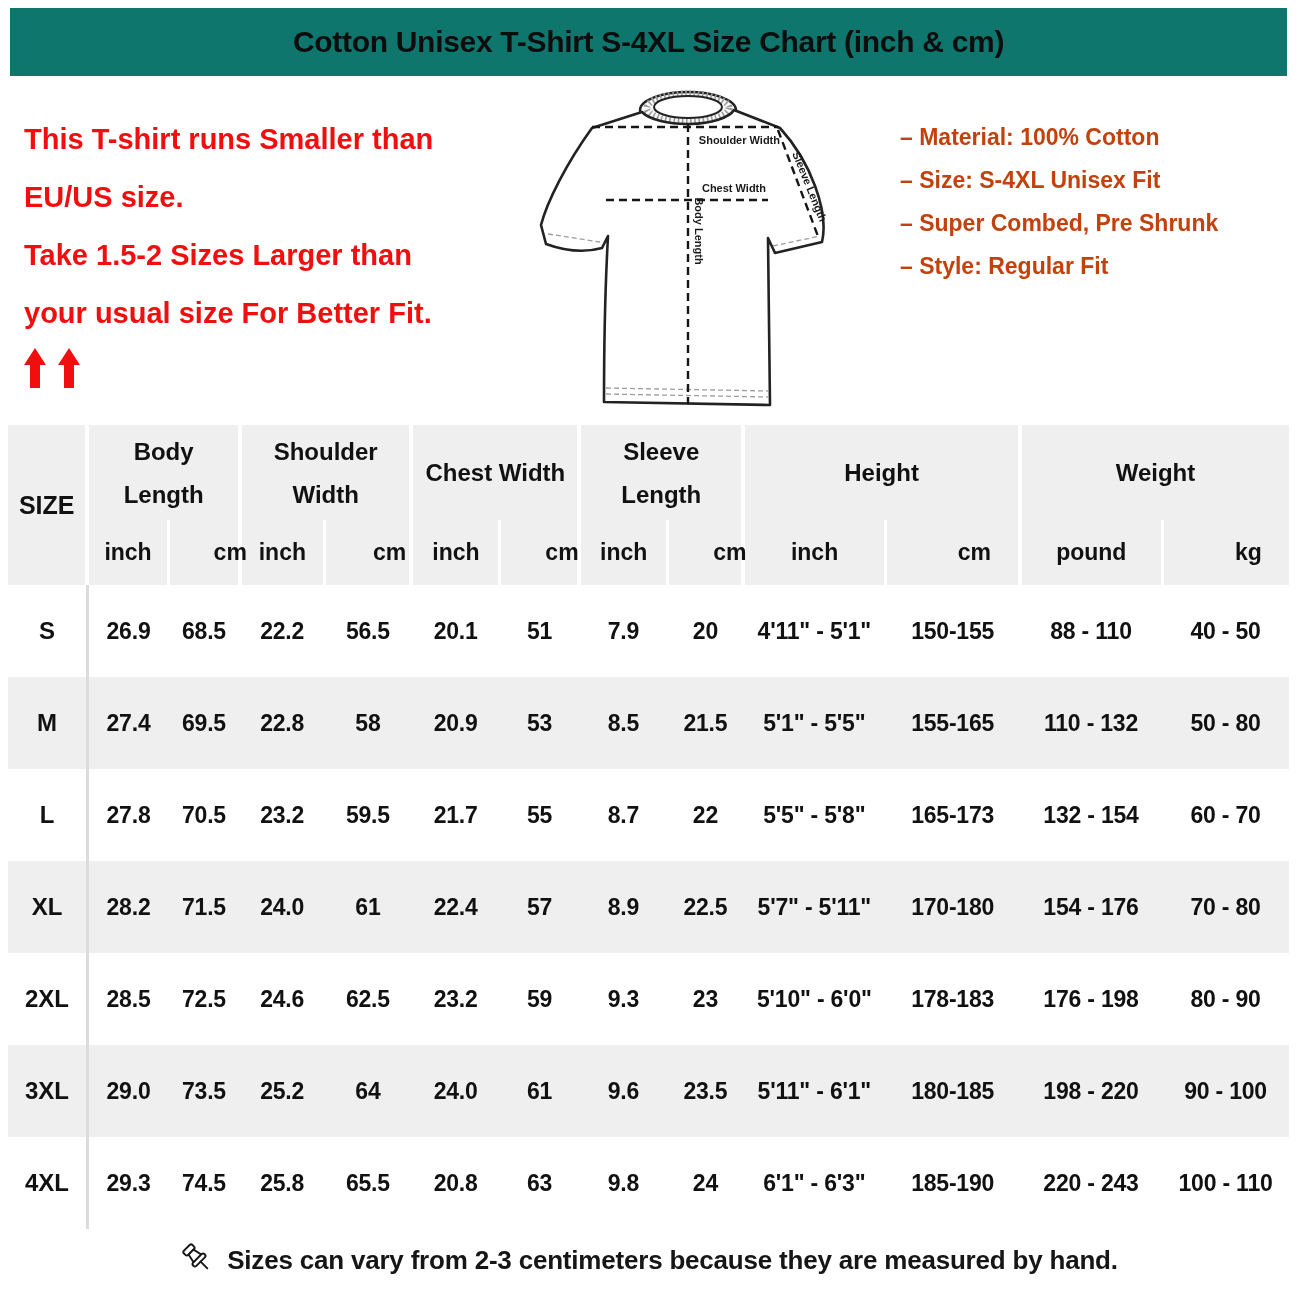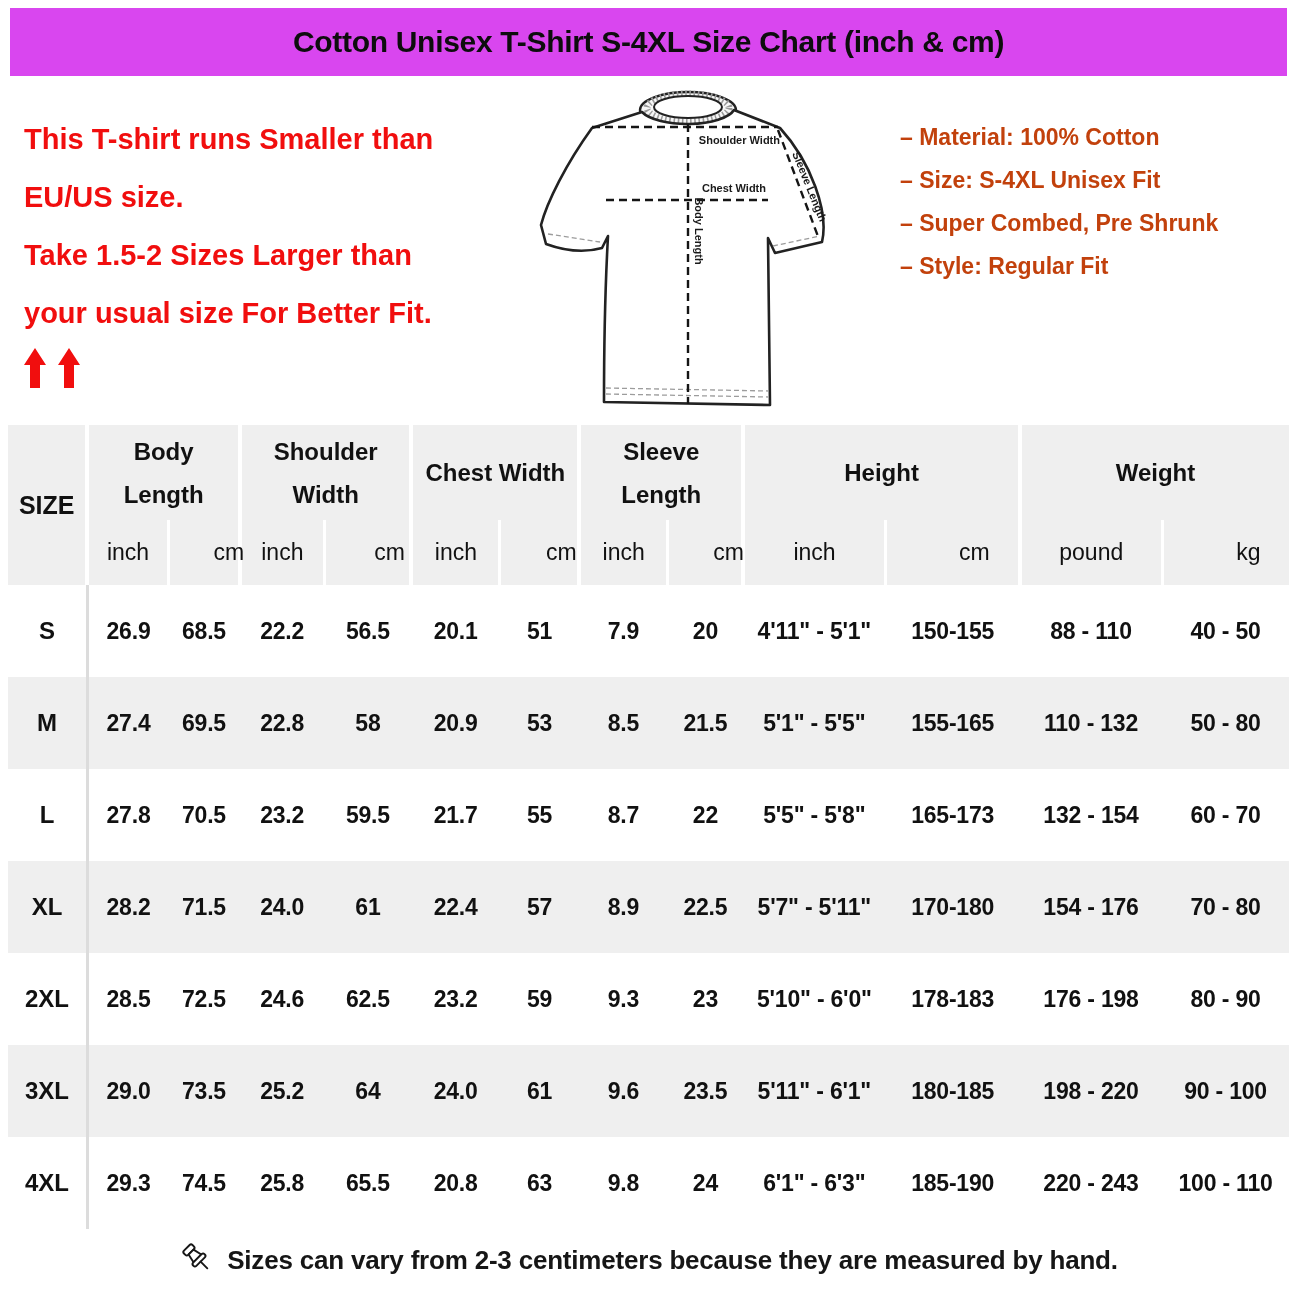--- a/index.html
+++ b/index.html
@@ -4,21 +4,21 @@
 <style>
   * { margin:0; padding:0; box-sizing:border-box; }
   html,body { background:#fff; }
   body {
     position:relative; width:1297px; height:1289px; overflow:hidden;
     font-family:"Liberation Sans", sans-serif; color:#111;
   }
   
   .banner {
     position:absolute; left:10px; top:8px; width:1277px; height:68px;
-    background:#d946ef; display:flex; align-items:center; justify-content:center;
+    background:#0f766e; display:flex; align-items:center; justify-content:center;
   }
   .banner .title { font-size:30px; font-weight:bold; letter-spacing:-0.3px; color:#0d0d0d; }
 
   
   .mid { position:absolute; left:16px; top:76px; width:1297px; height:400px; }
   .notice { position:absolute; left:8px; top:34px; width:505px; }
   .notice .nline { font-size:29px; font-weight:bold; line-height:58px; color:#f10e0e; white-space:nowrap; }
   .arrows { margin-top:6px; height:42px; }
 
   .diagram { position:absolute; left:512px; top:10px; width:356px; height:332px; }
@@ -33,21 +33,21 @@
   }
   .size-table thead th { background:#efefef; }
   .size-table tr.group-row { height:95px; }
   .size-table tr.unit-row { height:65px; }
   .size-table tbody tr { height:92px; }
   .size-table tbody tr:nth-child(even) { background:#efefef; }
 
   th.size-head { font-size:25px; font-weight:bold; }
   th.group { font-size:24px; font-weight:bold; border-left:4px solid #fff; vertical-align:middle; }
   th.group .gw { display:inline-block; width:122px; line-height:43px; }
-  th.unit { font-size:23px; font-weight:normal; vertical-align:middle; }
+  th.unit { font-size:23px; font-weight:bold; vertical-align:middle; }
   th.unit.g-start { border-left:4px solid #fff; }
   th.unit.g-sub { border-left:3px solid #fff;padding-left:44px; }
 
   .size-table tbody th {
     font-size:24px; font-weight:bold; border-right:3px solid #dcdcdc;
   }
   .size-table tbody td { font-size:23px; font-weight:600; letter-spacing:-0.2px; }
 
   
   .footnote {

